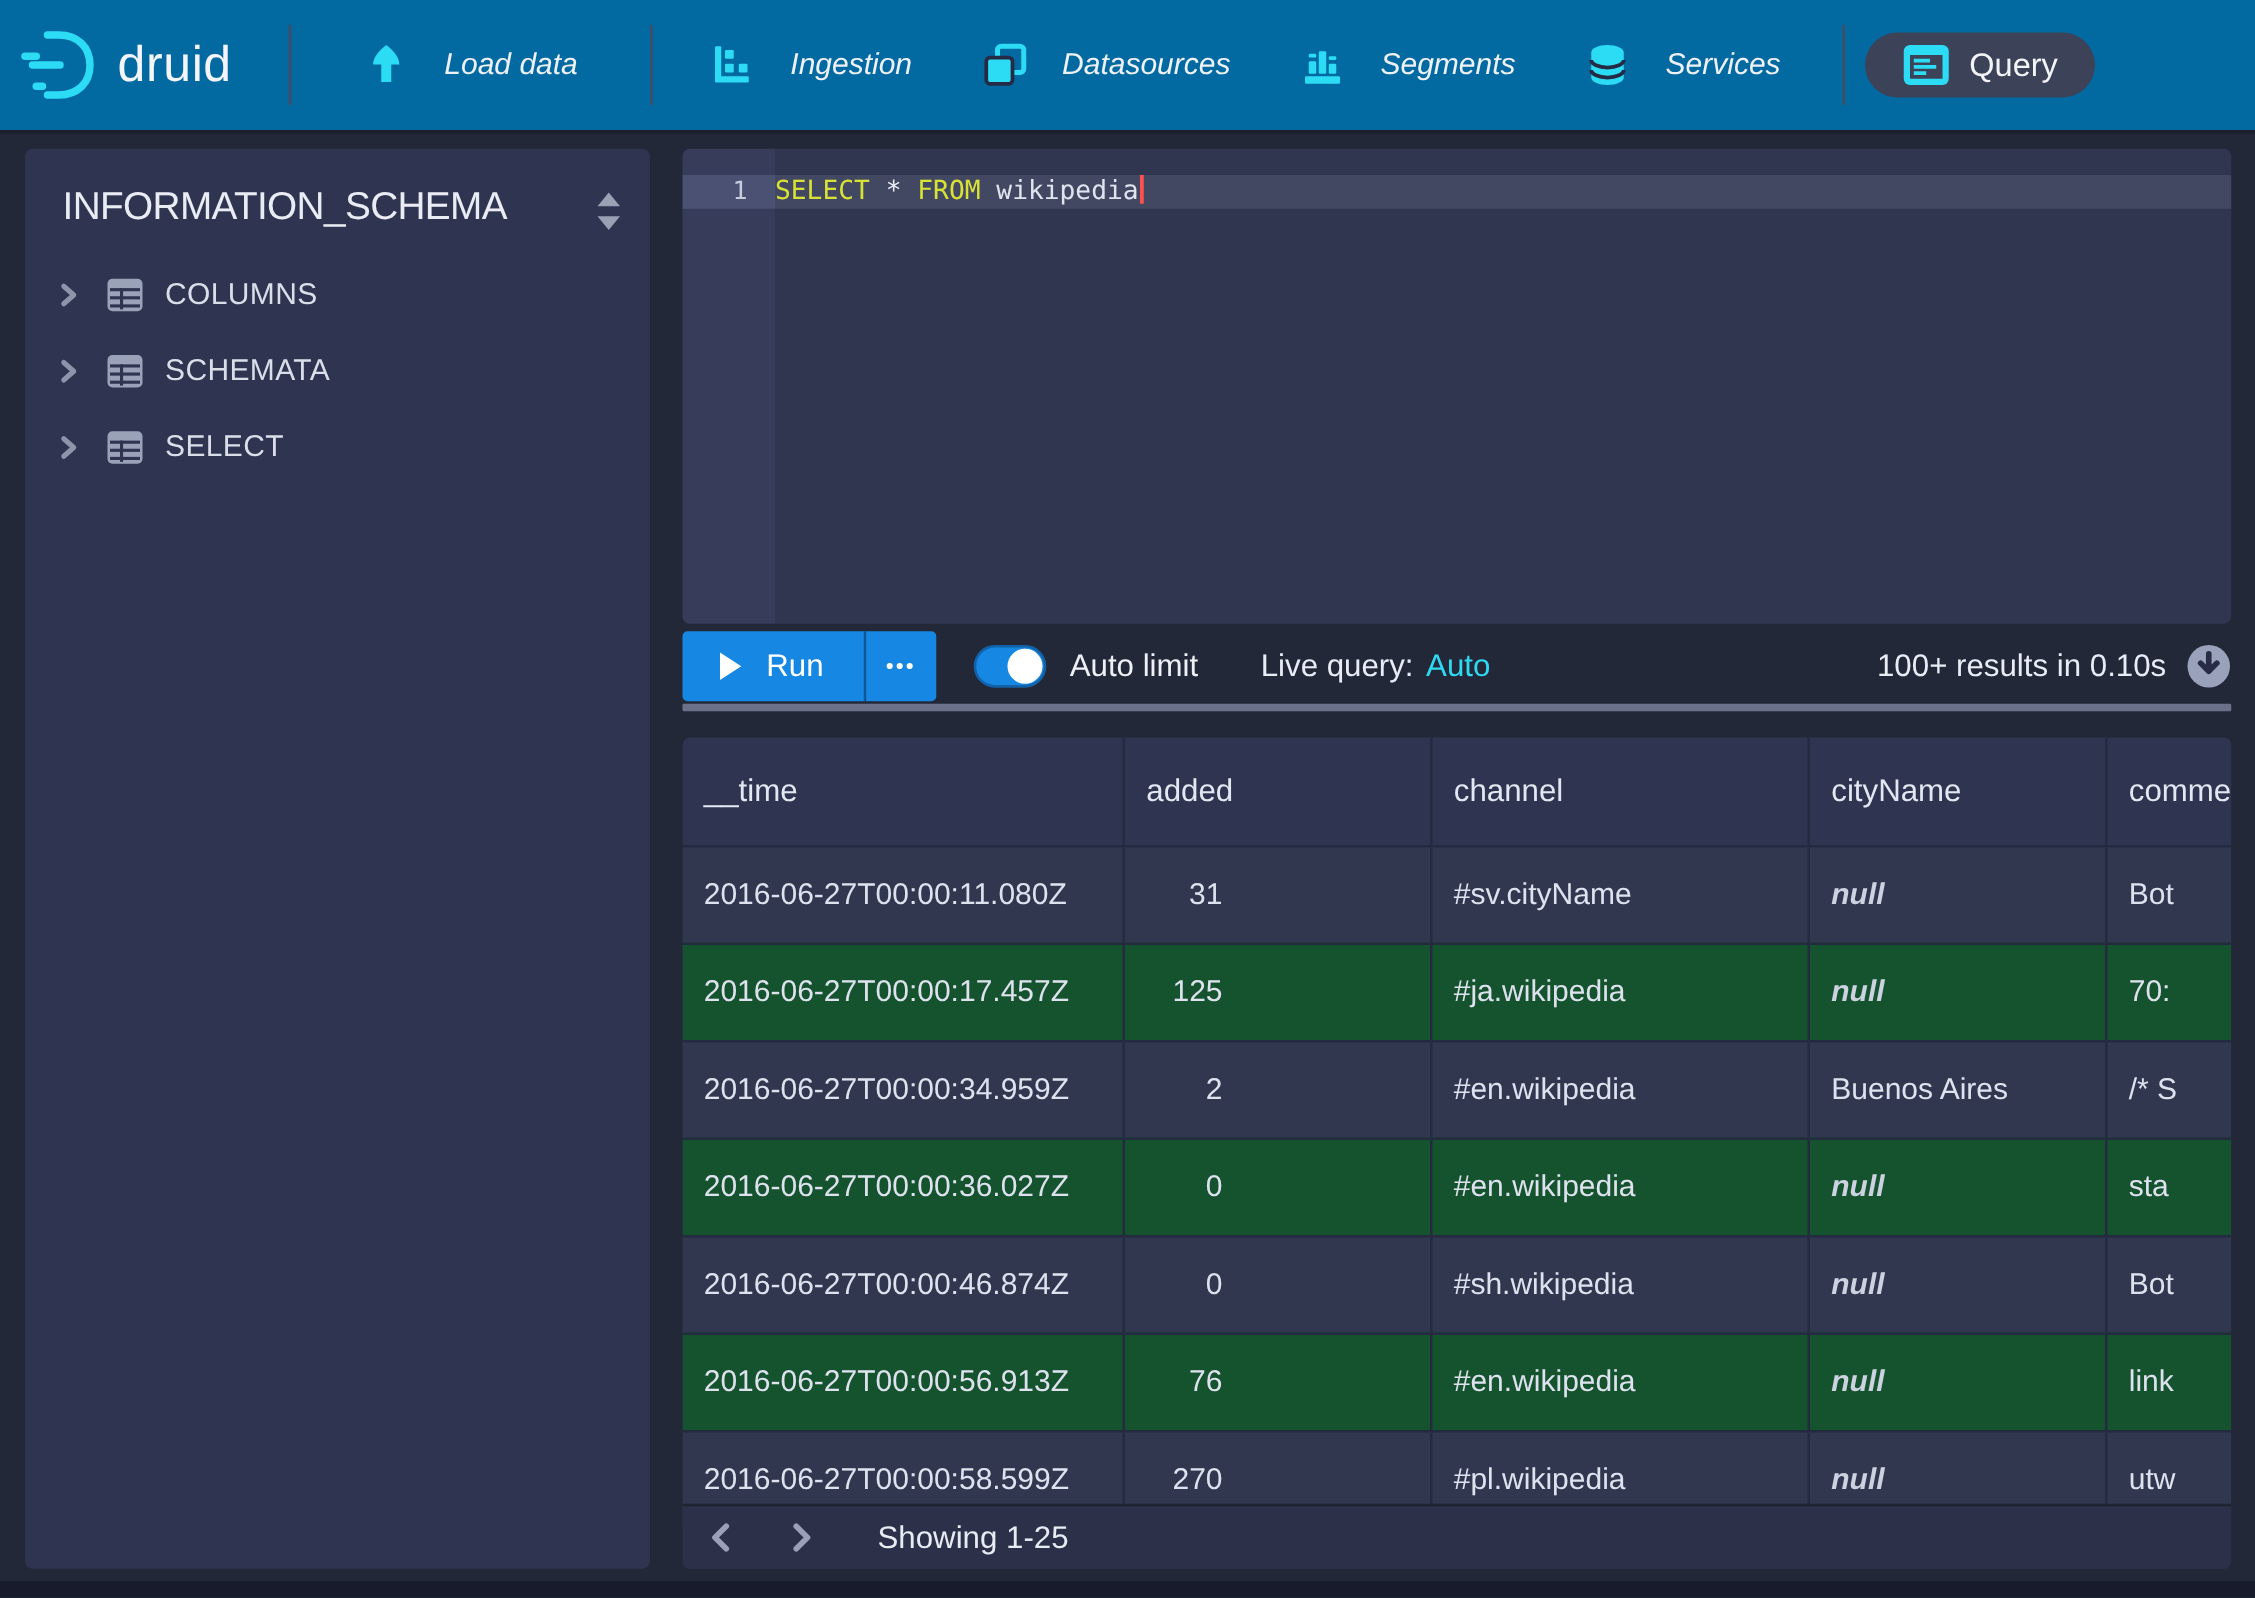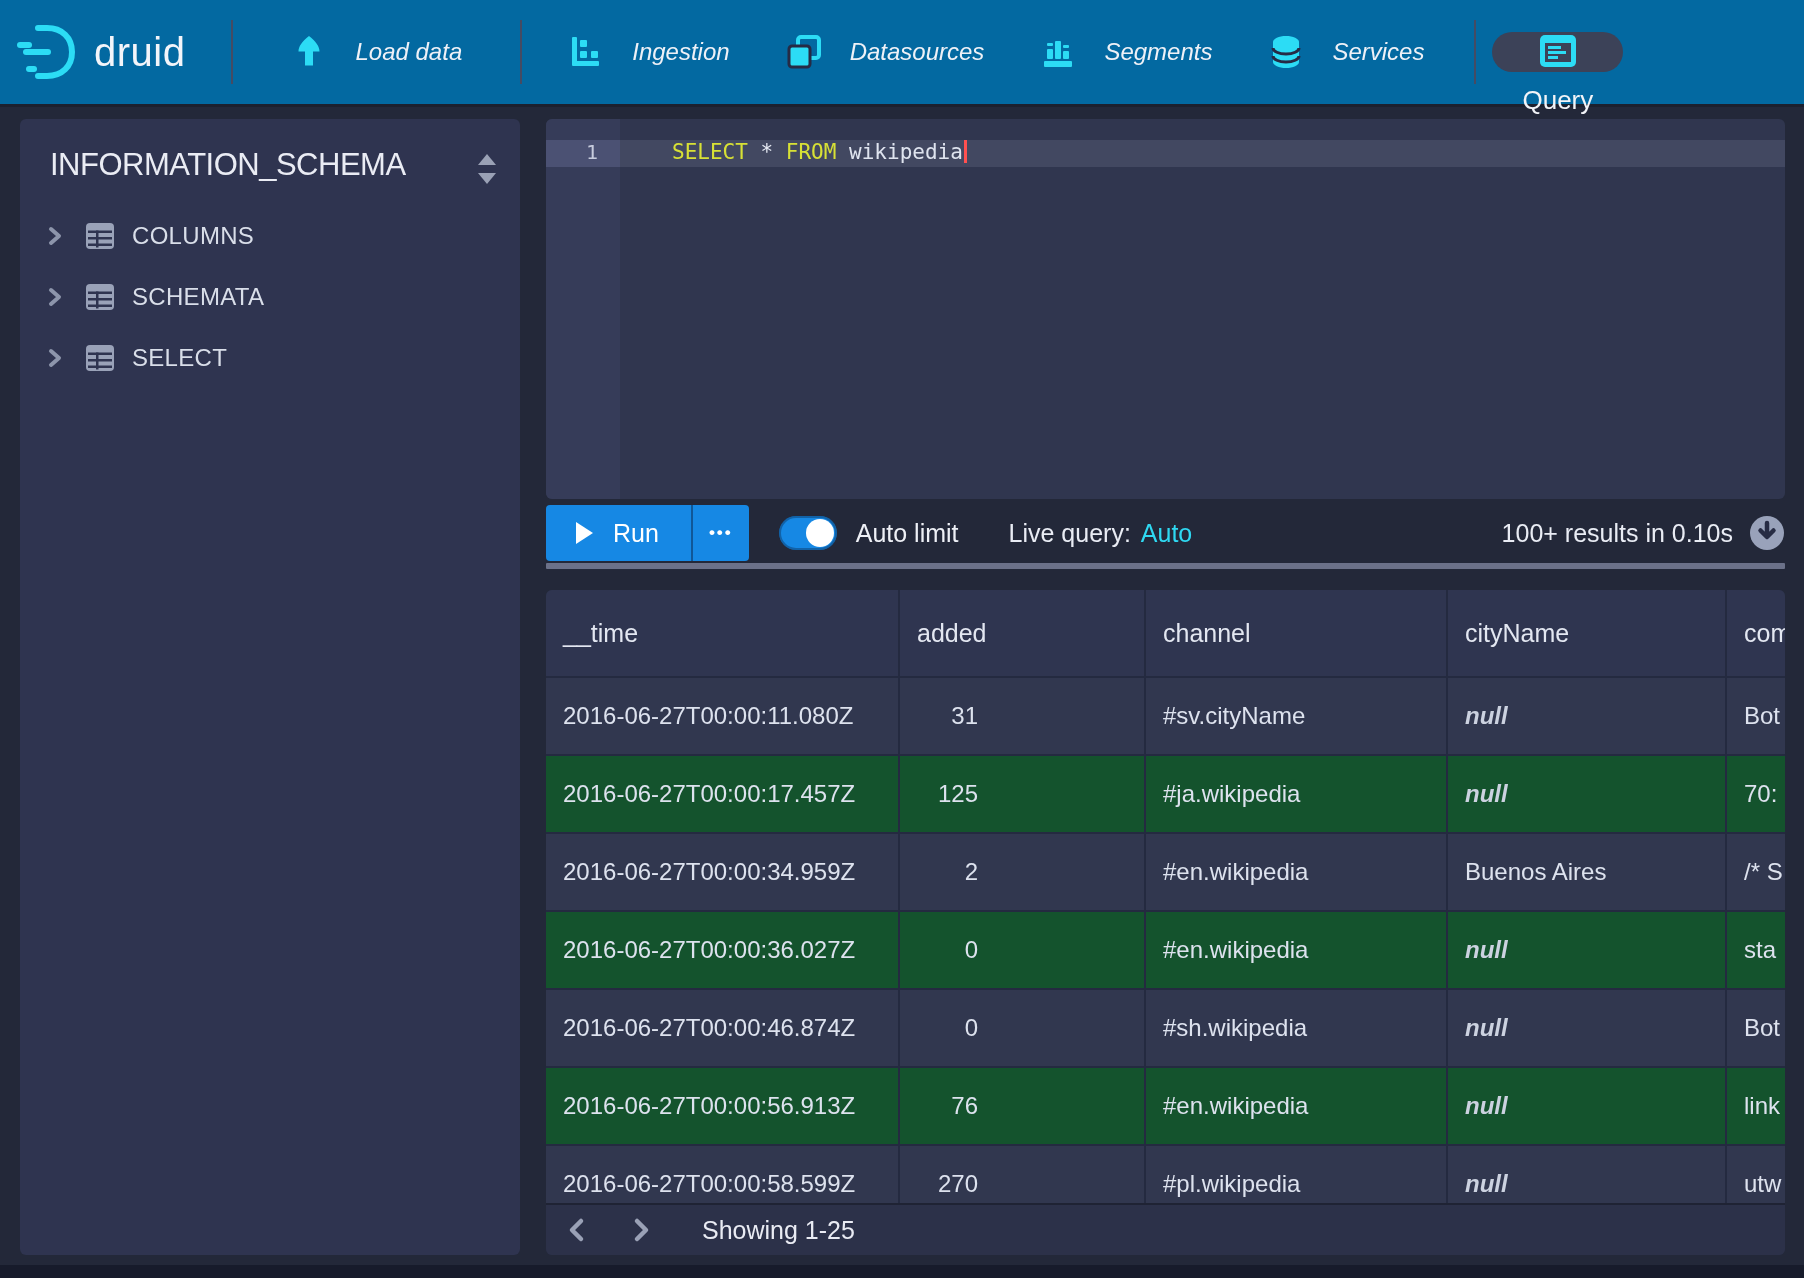--- a/index.html
+++ b/index.html
@@ -11,22 +11,22 @@
           padding-left:16px;position:relative;z-index:5;box-shadow:0 3px 0 rgba(0,0,0,.18);}
   .brand{display:flex;align-items:center;gap:16px;}
   .brand-mark{width:62px;height:62px;}
   .brand-text{font-size:40px;color:#f3f5fa;font-weight:500;letter-spacing:.5px;}
   .nav-sep{width:2px;height:64px;background:#454b63;}
   .sep1{margin-left:46px;} .sep2{margin-left:58px;} .sep3{margin-left:50px;}
   .nav-item{display:flex;align-items:center;gap:28px;color:#eef1f7;font-size:24px;cursor:pointer;font-style:italic;}
   .ni1{margin-left:58px;} .ni2{margin-left:46px;} .ni3{margin-left:56px;}
   .ni4{margin-left:56px;} .ni5{margin-left:56px;}
   .nicon{width:36px;height:36px;flex:0 0 auto;}
-  .query-pill{margin-left:16px;background:#3c4258;border-radius:28px;height:40px;
-              display:flex;align-items:center;gap:15px;padding:0 30px;cursor:pointer;flex-direction:column;}
+  .query-pill{margin-left:16px;background:#3c4258;border-radius:28px;height:52px;
+              display:flex;align-items:center;gap:15px;padding:0 30px;cursor:pointer;}
   .query-pill .nicon{width:38px;height:38px;}
   .query-pill span{font-size:26px;color:#f2f4f8;}
 
   
   .content{position:absolute;top:119px;left:20px;right:19px;bottom:23px;display:flex;gap:26px;}
   .bottom-strip{position:absolute;left:0;right:0;bottom:0;height:13px;background:#171b2b;}
 
   
   .sidebar{width:500px;background:#2f3450;border-radius:6px;position:relative;
            box-sizing:border-box;flex:0 0 auto;}
@@ -42,22 +42,22 @@
   
   .main{flex:1;display:flex;flex-direction:column;min-width:0;}
 
   
   .editor{height:380px;background:#30364f;border-radius:6px;position:relative;overflow:hidden;}
   .gutter{position:absolute;left:0;top:0;bottom:0;width:74px;background:#363c59;}
   .active-line{position:absolute;top:21px;left:0;right:0;height:27px;
                background:linear-gradient(90deg,#4b5173 0,#4b5173 74px,#424861 74px);}
   .line-number{position:absolute;top:21px;left:0;width:52px;height:27px;line-height:27px;
                text-align:right;color:#c7ccdd;font:20px "DejaVu Sans Mono",monospace;}
-  .code-line{position:absolute;top:21px;left:74px;height:27px;line-height:27px;padding-left:28px;
-             font:21px "DejaVu Sans Mono",monospace;white-space:pre;margin-left:24px;}
+  .code-line{position:absolute;top:21px;left:74px;height:27px;line-height:27px;
+             font:21px "DejaVu Sans Mono",monospace;white-space:pre;}
   .kw{color:#d8e135;} .plain{color:#e8ecf5;} .ident{color:#dfe4ef;}
   .cursor{display:inline-block;width:3px;height:23px;background:#ff5050;vertical-align:-4px;margin-left:1px;}
 
   
   .toolbar{height:56px;margin-top:6px;display:flex;align-items:center;}
   .run-btn{height:56px;background:#1688e4;border-radius:4px;display:flex;align-items:stretch;
            overflow:hidden;cursor:pointer;flex:0 0 auto;}
   .run-main{display:flex;align-items:center;gap:20px;padding:0 32px 0 30px;}
   .play{width:0;height:0;border-left:17px solid #fff;border-top:11px solid transparent;
         border-bottom:11px solid transparent;}
@@ -77,21 +77,21 @@
   .loadbar{height:6px;background:#6b7189;margin-top:2px;border-radius:1px;}
 
   
   .results{margin-top:21px;height:665px;background:#2a3147;border-radius:6px;
            position:relative;overflow:hidden;}
   .thead{height:86px;background:#2f3550;display:flex;}
   .th,.td{box-sizing:border-box;padding-left:17px;display:flex;align-items:center;
           border-right:2px solid #242a40;overflow:hidden;white-space:nowrap;flex:0 0 auto;}
   .th{font-size:25px;color:#e3e7f1;cursor:pointer;}
   .td{font-size:24px;color:#dde2ee;}
-  .c0{width:354px;} .c1{width:246px;} .c2{width:302px;} .c3{width:279px;}
+  .c0{width:354px;} .c1{width:246px;} .c2{width:302px;} .c3{width:238px;}
   .c4{flex:1 1 auto;border-right:none;min-width:0;}
   .trow{height:78px;display:flex;border-top:2px solid #242a40;box-sizing:border-box;}
   .trow.odd{background:#31374f;} .trow.even{background:#14532d;}
   .td.num{justify-content:flex-end;padding-left:0;padding-right:166px;}
   .td.nullv{font-style:italic;color:#ccd2e0;font-weight:bold;}
   .tfoot{position:absolute;left:0;right:0;bottom:0;height:50px;background:#2c3149;
          display:flex;align-items:center;border-top:2px solid rgba(0,0,0,.28);}
   .pg{width:26px;height:26px;margin-left:18px;cursor:pointer;flex:0 0 auto;}
   .pg.next{margin-left:38px;}
   .showing{margin-left:48px;color:#e9ebf3;font-size:25px;}

